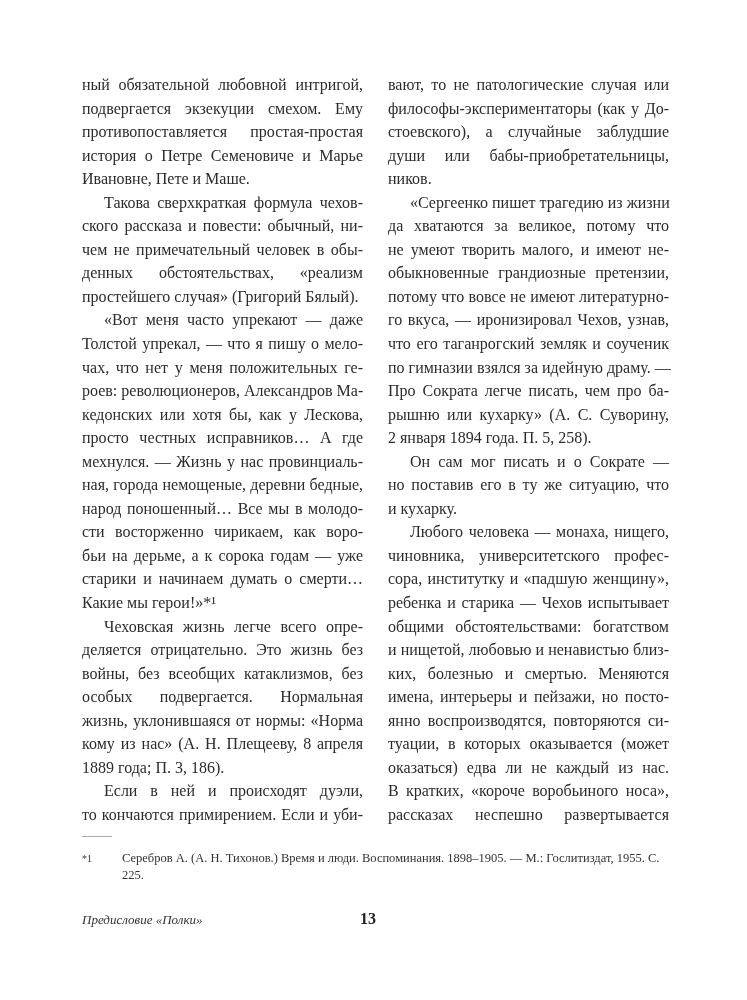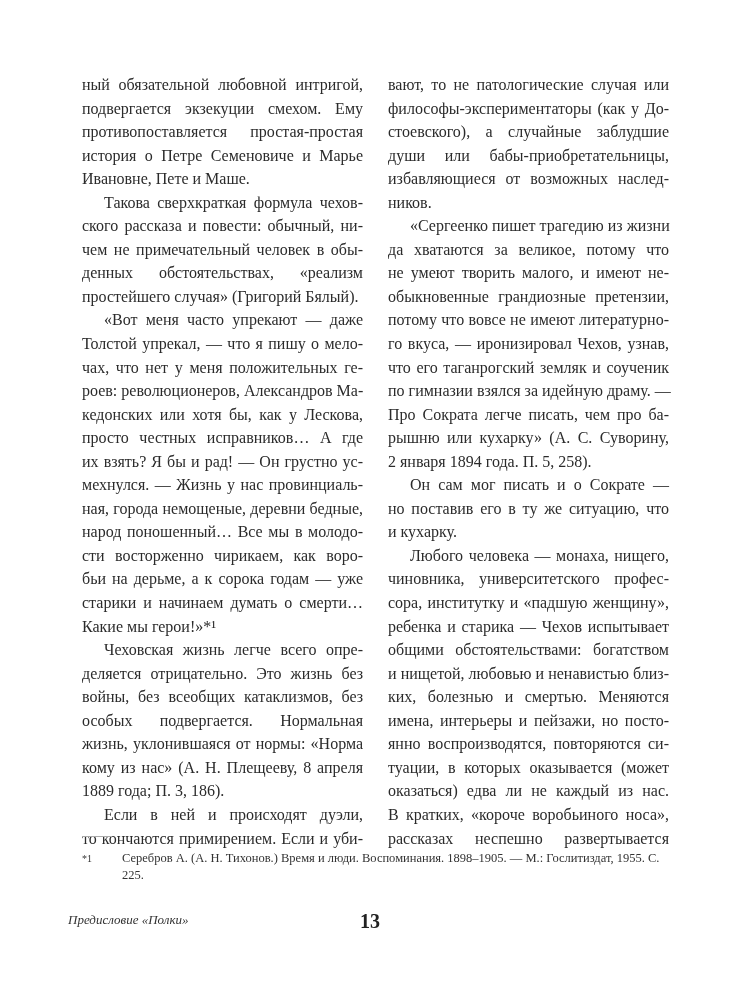--- a/index.html
+++ b/index.html
@@ -8,22 +8,22 @@
   .col { position:absolute; top:73px; width:281px; font-size:16px; line-height:23.55px; }
   .col-left { left:82px; }
   .col-right { left:388px; }
   .line { display:block; white-space:nowrap; text-align:justify; text-align-last:justify; height:23.55px; }
   .line.last { text-align-last:left; }
   .line.indent { padding-left:22px; }
   .footnote-rule { position:absolute; left:82px; top:836px; width:30px; height:1px; background:#aaaaaa; }
   .footnote { position:absolute; left:82px; top:850px; width:600px; font-size:12.5px; line-height:17px; color:#333; }
   .fn-mark { position:absolute; left:0; top:0; font-size:10px; }
   .fn-text { position:absolute; left:40px; top:0; width:560px; }
-  .footer-left { position:absolute; left:68px; top:912px; font-size:13px; font-style:italic; color:#333; }
-  .page-num { position:absolute; left:360px; top:910px; font-size:20px; font-weight:bold; color:#222; }
+  .footer-left { position:absolute; left:82px; top:912px; font-size:13px; font-style:italic; color:#333; }
+  .page-num { position:absolute; left:360px; top:910px; font-size:16px; font-weight:bold; color:#222; }
 </style>
 </head>
 <body>
 
 <div class="col col-left" id="colLeft">
     <span class="line">ный обязательной любовной интригой,</span>
     <span class="line">подвергается экзекуции смехом. Ему</span>
     <span class="line">противопоставляется простая-простая</span>
     <span class="line">история о Петре Семеновиче и Марье</span>
     <span class="line last">Ивановне, Пете и Маше.</span>
@@ -31,21 +31,20 @@
     <span class="line">ского рассказа и повести: обычный, ни-</span>
     <span class="line">чем не примечательный человек в обы-</span>
     <span class="line">денных обстоятельствах, «реализм</span>
     <span class="line last">простейшего случая» (Григорий Бялый).</span>
     <span class="line indent">«Вот меня часто упрекают — даже</span>
     <span class="line">Толстой упрекал, — что я пишу о мело-</span>
     <span class="line">чах, что нет у меня положительных ге-</span>
     <span class="line">роев: революционеров, Александров Ма-</span>
     <span class="line">кедонских или хотя бы, как у Лескова,</span>
     <span class="line">просто честных исправников… А где</span>
-    <span class="line">их взять? Я бы и рад! — Он грустно ус-</span>
     <span class="line">мехнулся. — Жизнь у нас провинциаль-</span>
     <span class="line">ная, города немощеные, деревни бедные,</span>
     <span class="line">народ поношенный… Все мы в молодо-</span>
     <span class="line">сти восторженно чирикаем, как воро-</span>
     <span class="line">бьи на дерьме, а к сорока годам — уже</span>
     <span class="line">старики и начинаем думать о смерти…</span>
     <span class="line last">Какие мы герои!»*¹</span>
     <span class="line indent">Чеховская жизнь легче всего опре-</span>
     <span class="line">деляется отрицательно. Это жизнь без</span>
     <span class="line">войны, без всеобщих катаклизмов, без</span>
@@ -54,21 +53,20 @@
     <span class="line">кому из нас» (А. Н. Плещееву, 8 апреля</span>
     <span class="line last">1889 года; П. 3, 186).</span>
     <span class="line indent">Если в ней и происходят дуэли,</span>
     <span class="line">то кончаются примирением. Если и уби-</span>
   </div>
 <div class="col col-right" id="colRight">
     <span class="line">вают, то не патологические случая или</span>
     <span class="line">философы-экспериментаторы (как у До-</span>
     <span class="line">стоевского), а случайные заблудшие</span>
     <span class="line">души или бабы-приобретательницы,</span>
-    <span class="line">избавляющиеся от возможных наслед-</span>
     <span class="line last">ников.</span>
     <span class="line indent">«Сергеенко пишет трагедию из жизни</span>
     <span class="line">да хватаются за великое, потому что</span>
     <span class="line">не умеют творить малого, и имеют не-</span>
     <span class="line">обыкновенные грандиозные претензии,</span>
     <span class="line">потому что вовсе не имеют литературно-</span>
     <span class="line">го вкуса, — иронизировал Чехов, узнав,</span>
     <span class="line">что его таганрогский земляк и соученик</span>
     <span class="line">по гимназии взялся за идейную драму. —</span>
     <span class="line">Про Сократа легче писать, чем про ба-</span>

